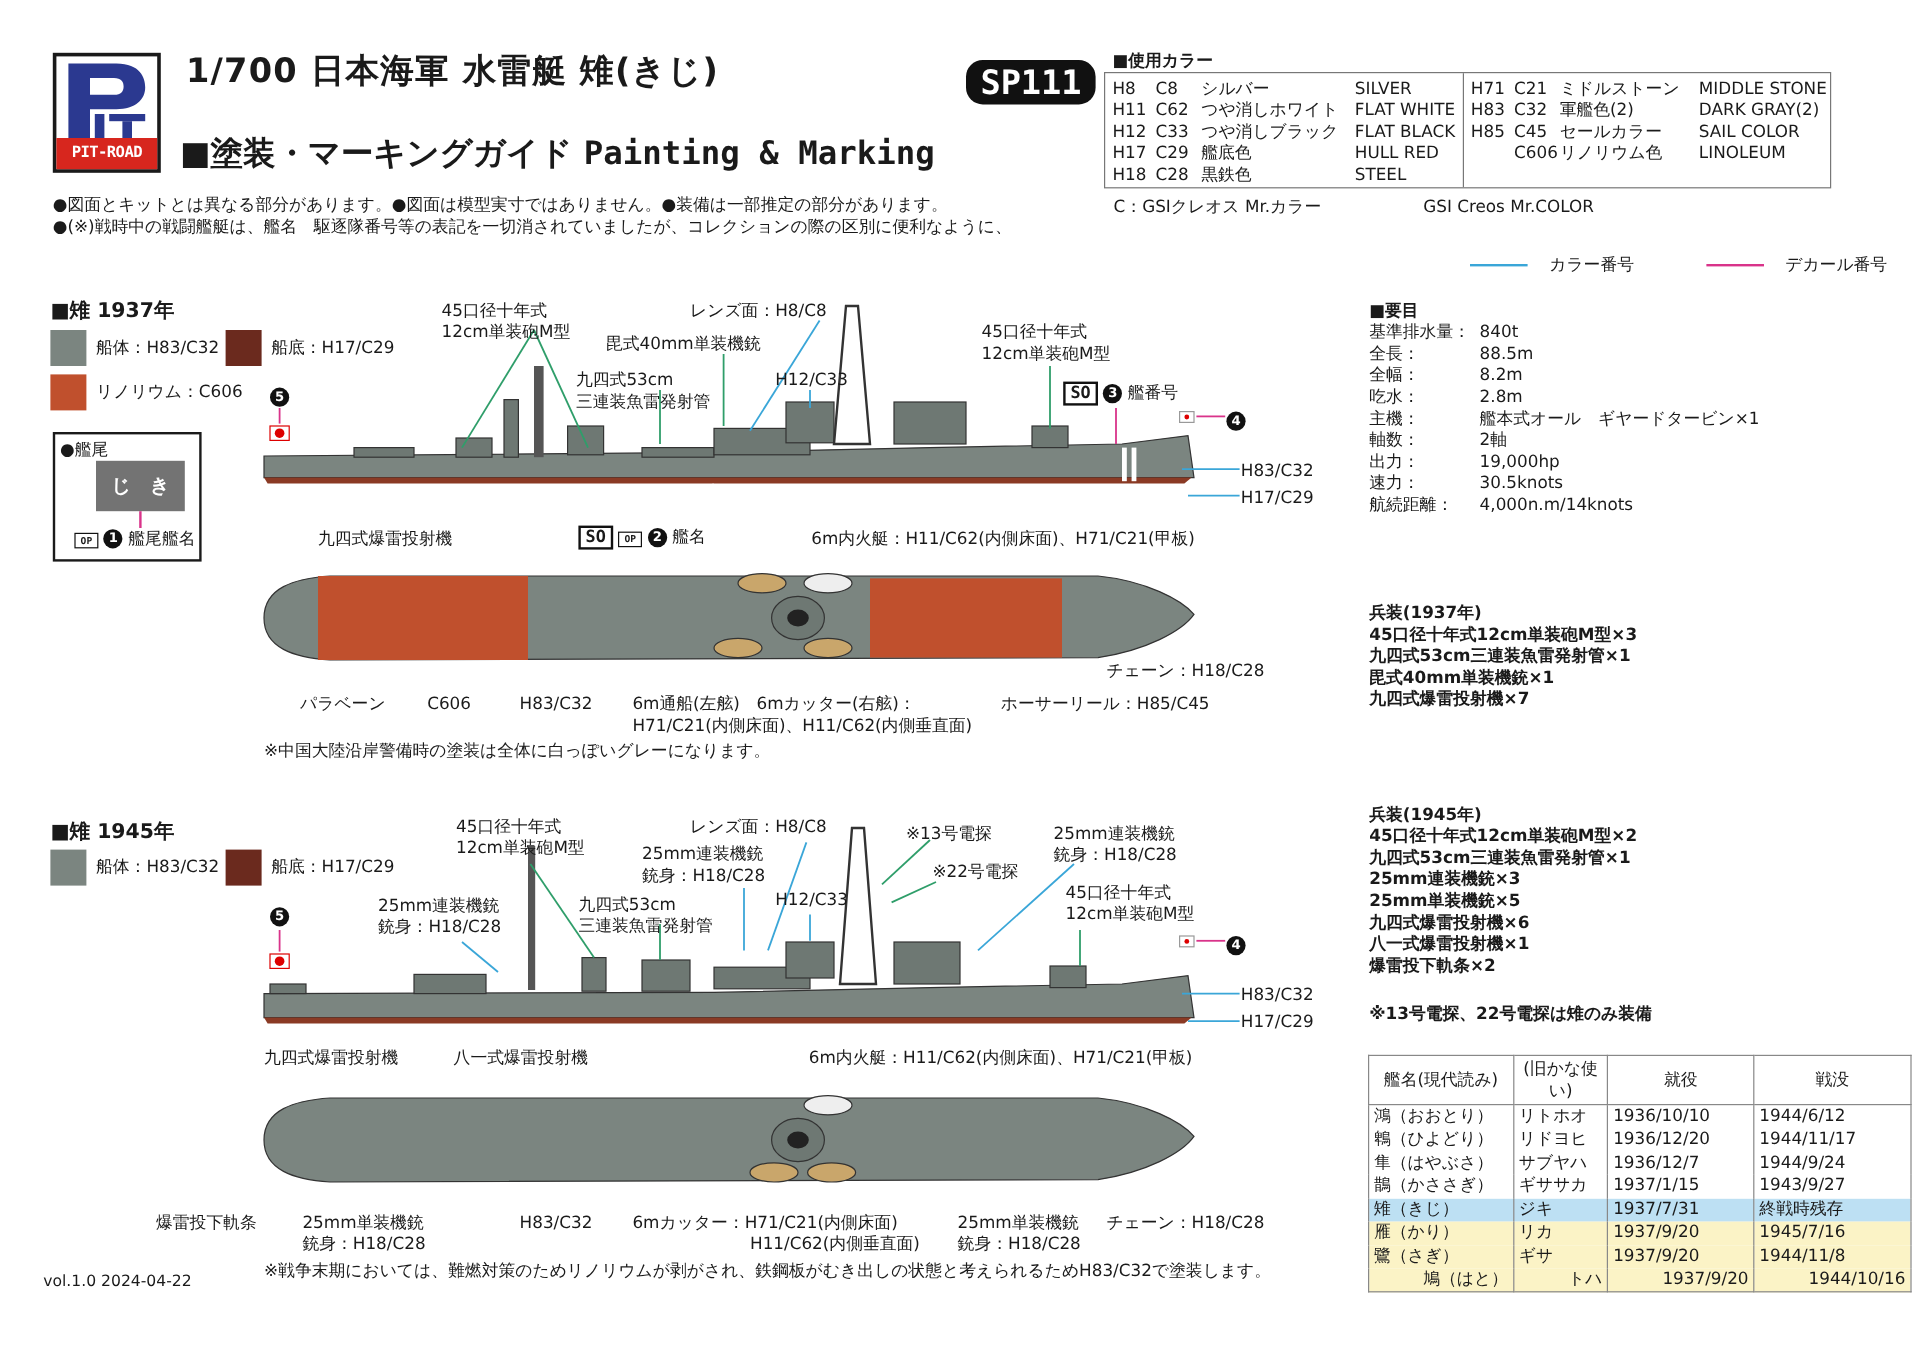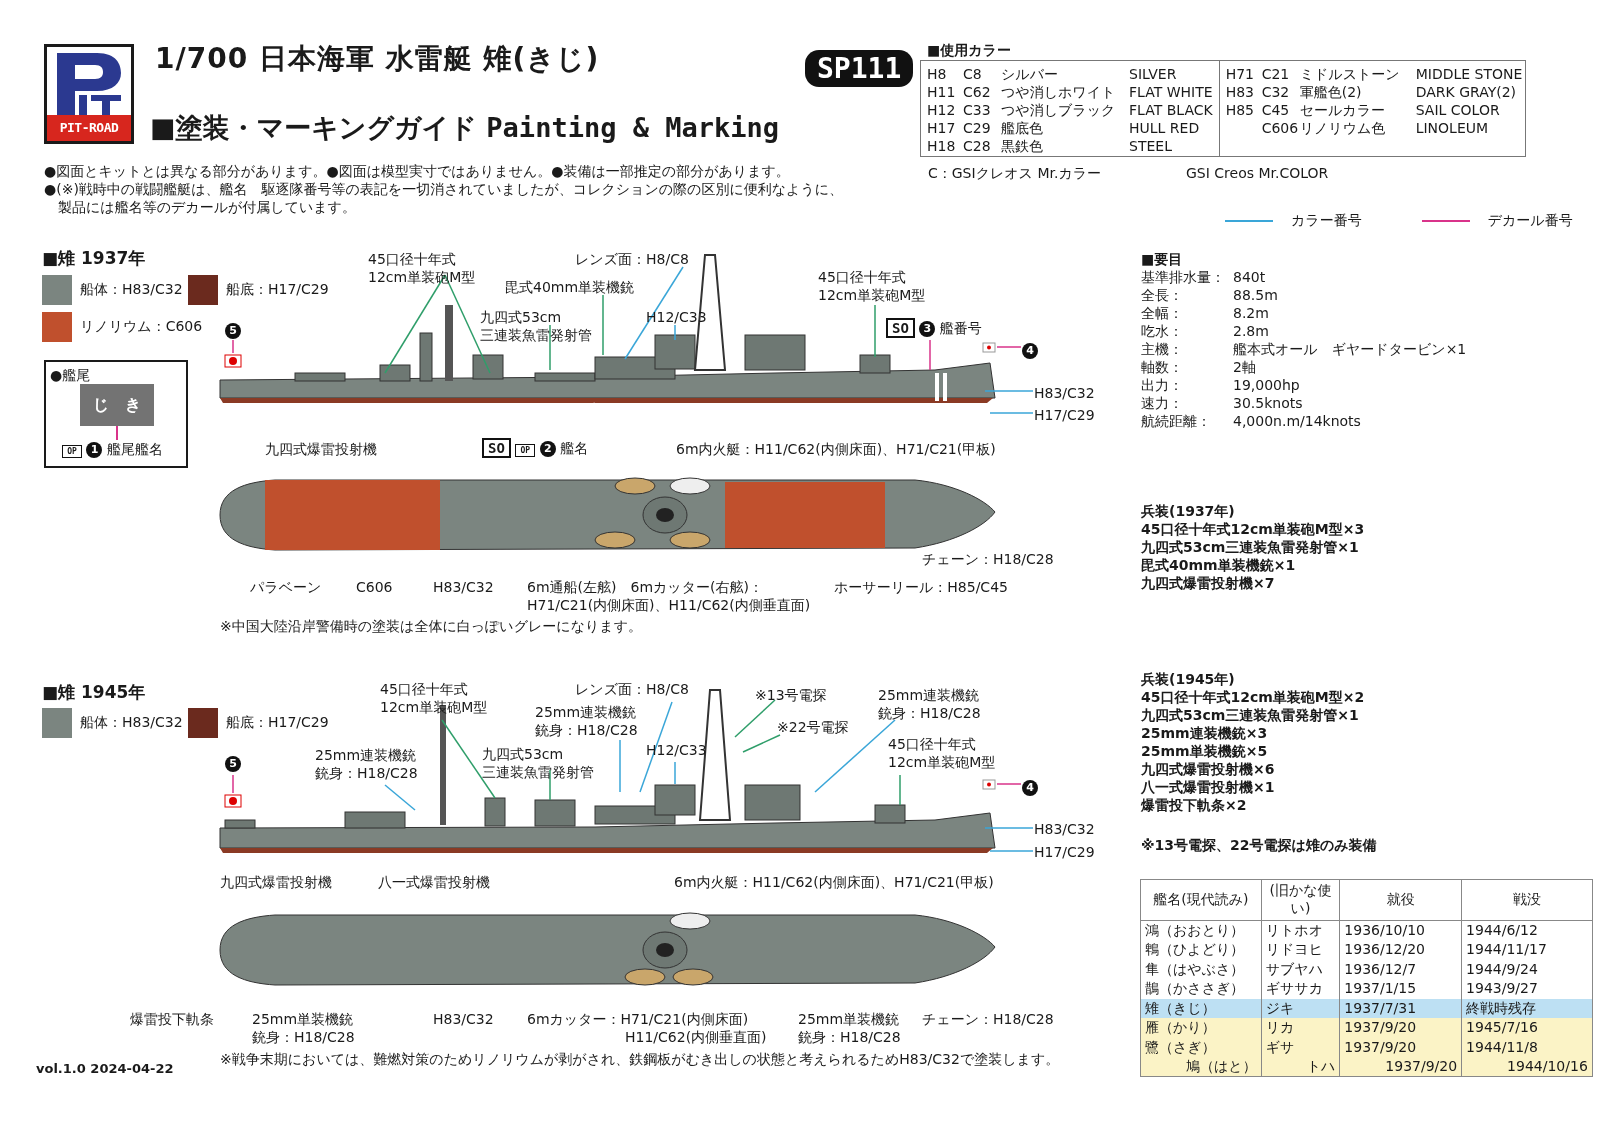--- a/index.html
+++ b/index.html
@@ -43,36 +43,36 @@
   .specs .head { font-weight: bold; }
 
   .arm { font-size: 14px; line-height: 18px; font-weight: bold; }
   .arm div { white-space: nowrap; }
 
   
   .sec-title { font-size: 17px; font-weight: bold; }
   .swatch-row { display: flex; align-items: center; gap: 8px; font-size: 14px; }
   .sw { width: 30px; height: 30px; display: inline-block; }
 
-  .stern-box { left: 44px; top: 360px; width: 144px; height: 108px; border: 2px solid #1a1a1a; }
+  .stern-box { left: 44px; top: 360px; width: 124px; height: 108px; border: 2px solid #1a1a1a; }
 
   .label { font-size: 14px; line-height: 18px; white-space: nowrap; }
   .num { display: inline-block; width: 16px; height: 16px; border-radius: 50%; background: #111; color: #fff; font-size: 11px; font-weight: bold; text-align: center; line-height: 16px; vertical-align: middle; }
   .so-box { display: inline-block; border: 2px solid #111; font-weight: bold; font-size: 14px; padding: 0 4px; line-height: 16px; font-family: "DejaVu Sans Mono", monospace; }
   .op-box { display: inline-block; border: 1.5px solid #111; font-size: 8px; font-weight: bold; line-height: 9px; width: 20px; text-align: center; padding: 1px 0; font-family: "DejaVu Sans Mono", monospace; }
 
   
   .ship-table { left: 1140px; top: 879px; width: 386px; border-collapse: collapse; font-size: 14px; }
   .ship-table th { font-weight: normal; border: 1px solid #888; padding: 2px 4px; height: 24px; }
   .ship-table td { padding: 0 4px; height: 19.5px; line-height: 19px; white-space: nowrap; border-left: 1px solid #888; border-right: 1px solid #888; }
   .ship-table tr.hl td { background: #bde0f3; }
   .ship-table tr.yl td { background: #fbf3c6; }
   .ship-table tbody tr:last-child td { border-bottom: 1px solid #888; padding-left: 45px; }
 
-  .version { left: 36px; top: 1061px; font-size: 13px; font-weight: bold; }
+  .version { left: 36px; top: 1061px; font-size: 13px; font-weight: normal; }
   svg text { font-family: "DejaVu Sans", sans-serif; }
 </style>
 </head>
 <body>
 
 <div class="abs logo">
   <svg class="logo-mark" viewBox="0 0 72 66">
     <path d="M4 2 H44 C64 2 68 14 68 22 C68 32 60 40 44 40 H22 V64 H4 Z M22 14 V28 H42 C48 28 50 25 50 21 C50 17 48 14 42 14 Z" fill="#2b3990"></path>
     <rect x="26" y="44" width="8" height="20" fill="#2b3990"></rect>
     <rect x="38" y="44" width="30" height="6" fill="#2b3990"></rect>
@@ -84,21 +84,20 @@
 <div class="abs title">1/700 日本海軍 水雷艇 雉(きじ)</div>
 <div class="abs sp-badge">SP111</div>
 <div class="abs subtitle">
   <span>■塗装・マーキングガイド</span>
   <span class="en">Painting &amp; Marking</span>
 </div>
 
 <div class="abs notes">
   <div>●図面とキットとは異なる部分があります。●図面は模型実寸ではありません。●装備は一部推定の部分があります。</div>
   <div>●(※)戦時中の戦闘艦艇は、艦名　駆逐隊番号等の表記を一切消されていましたが、コレクションの際の区別に便利なように、</div>
-  <div>　製品には艦名等のデカールが付属しています。</div>
 </div>
 
 <div class="abs colors-title">■使用カラー</div>
 <div class="abs colors-box">
   <div class="colors-col left">
     <div class="crow">
         <span class="h">H8</span>
         <span class="c">C8</span>
         <span class="jp">シルバー</span>
         <span>SILVER</span>

